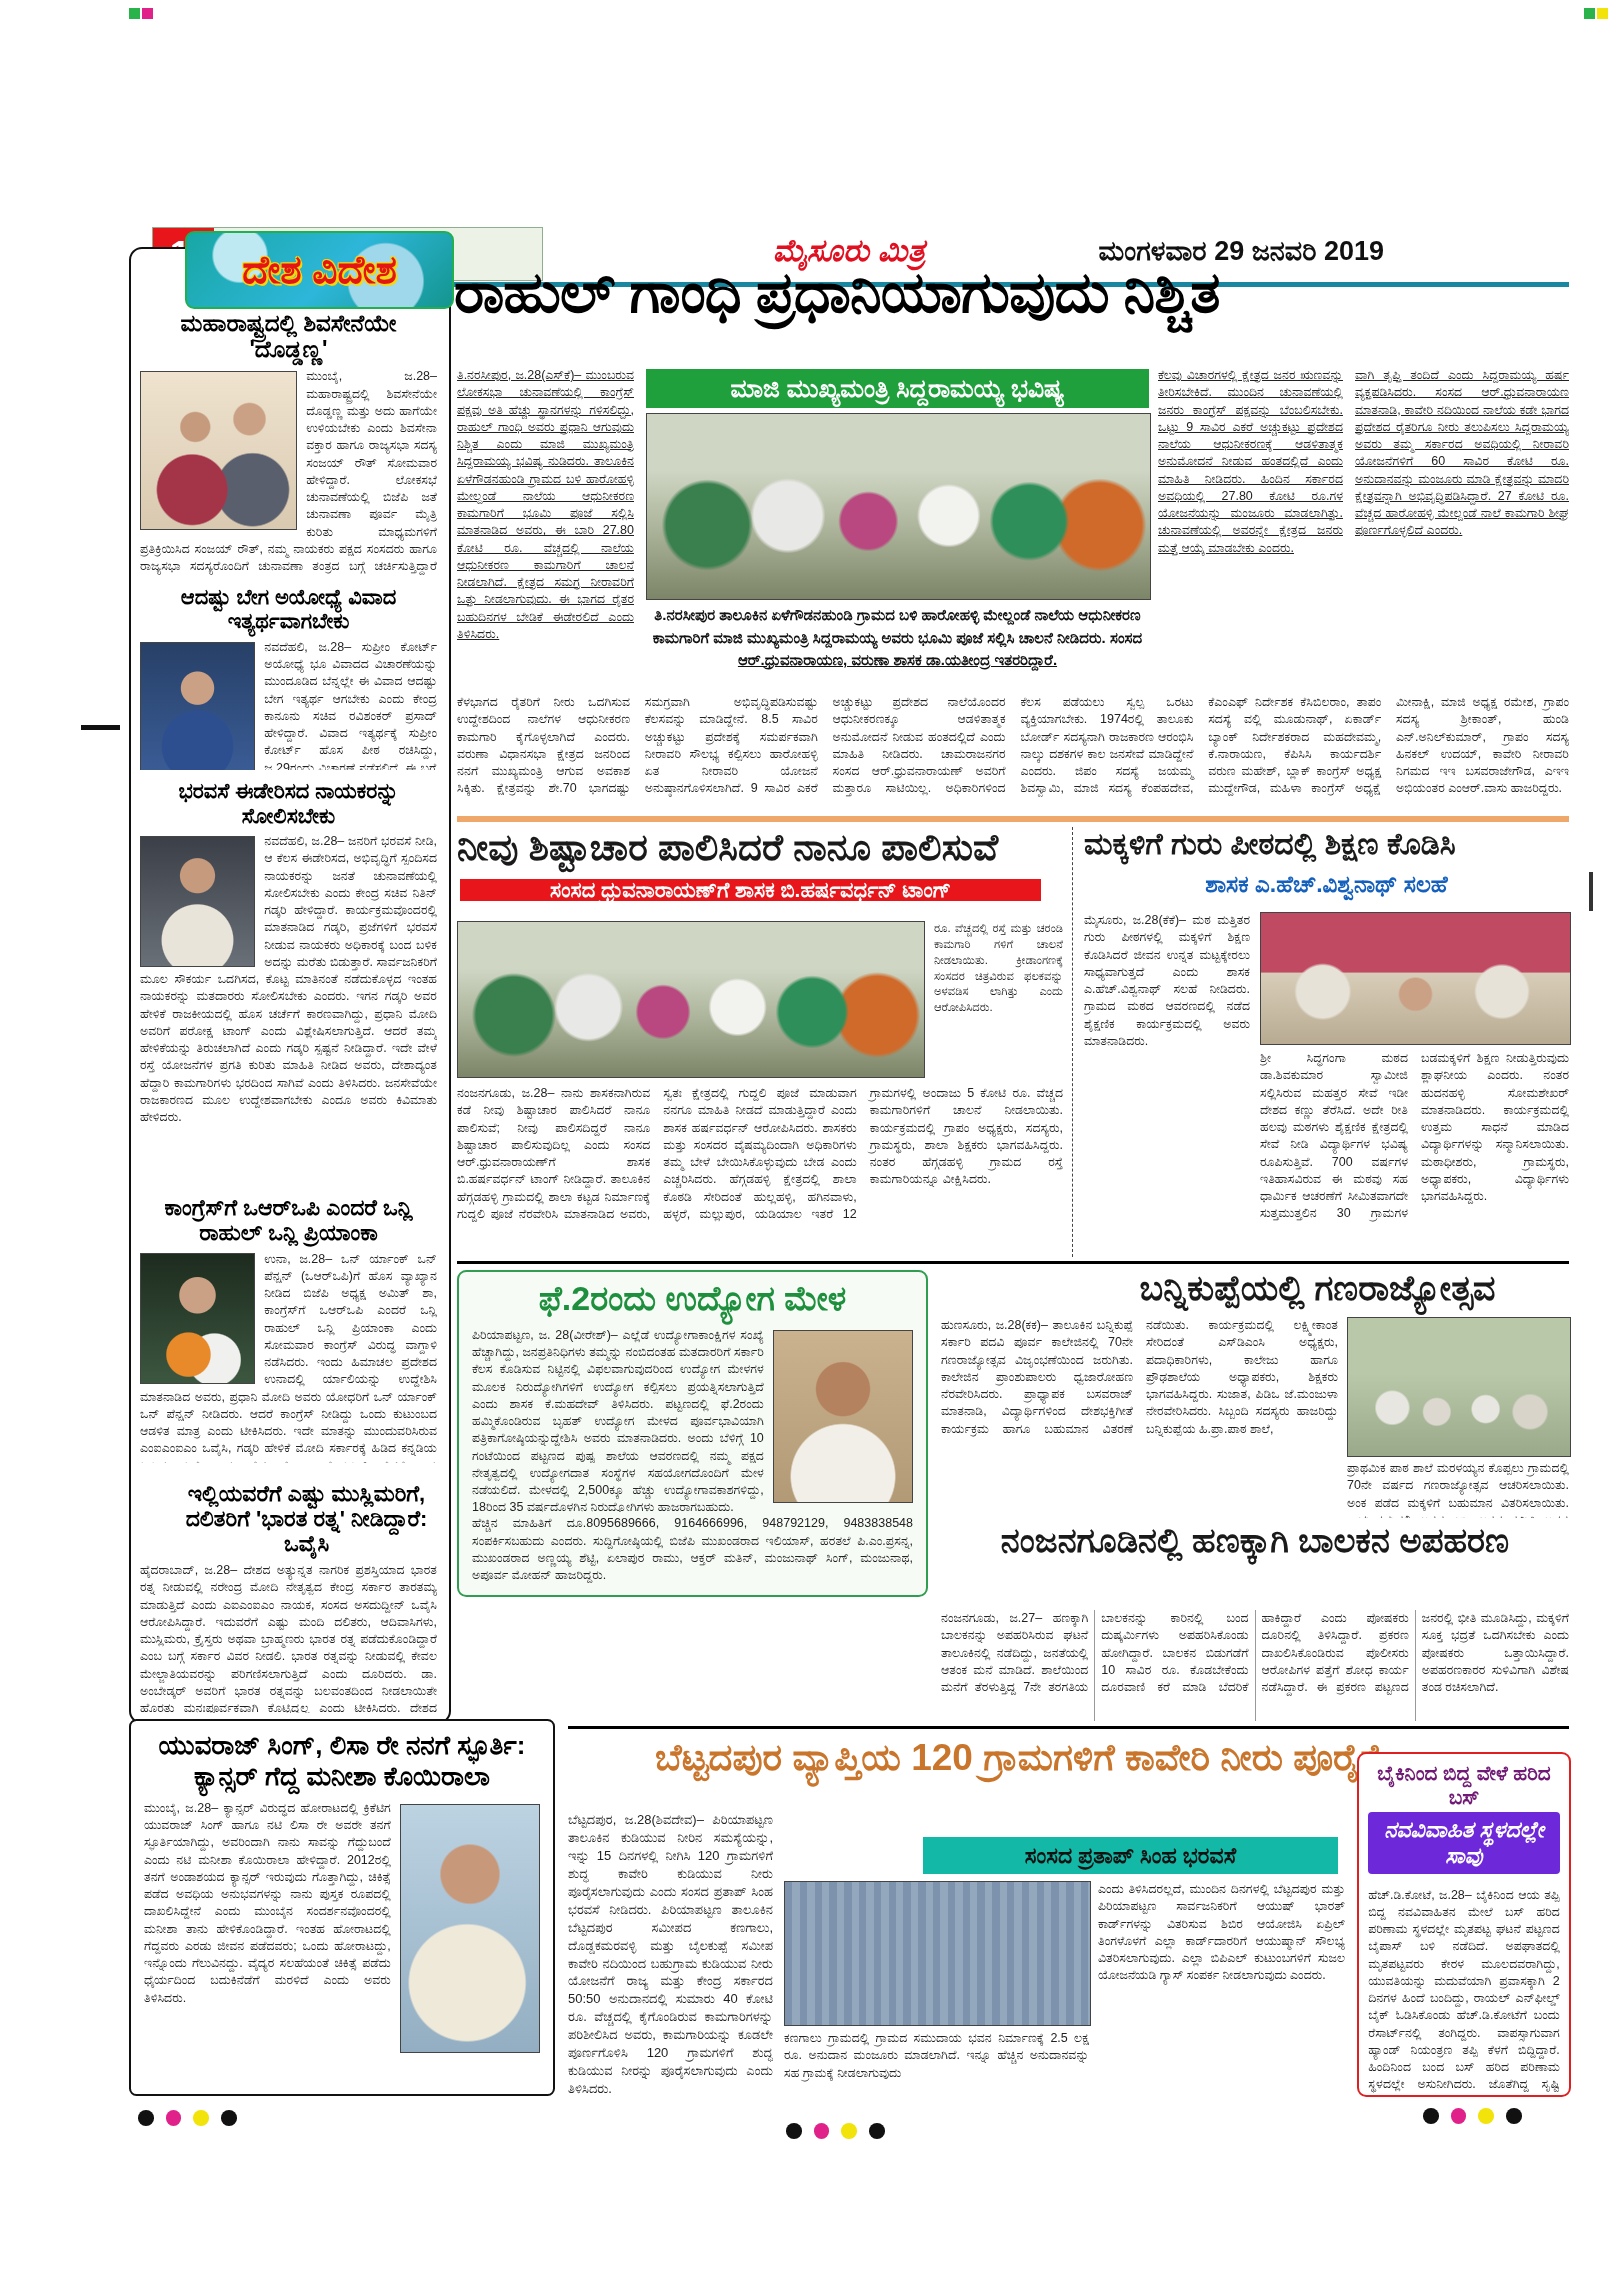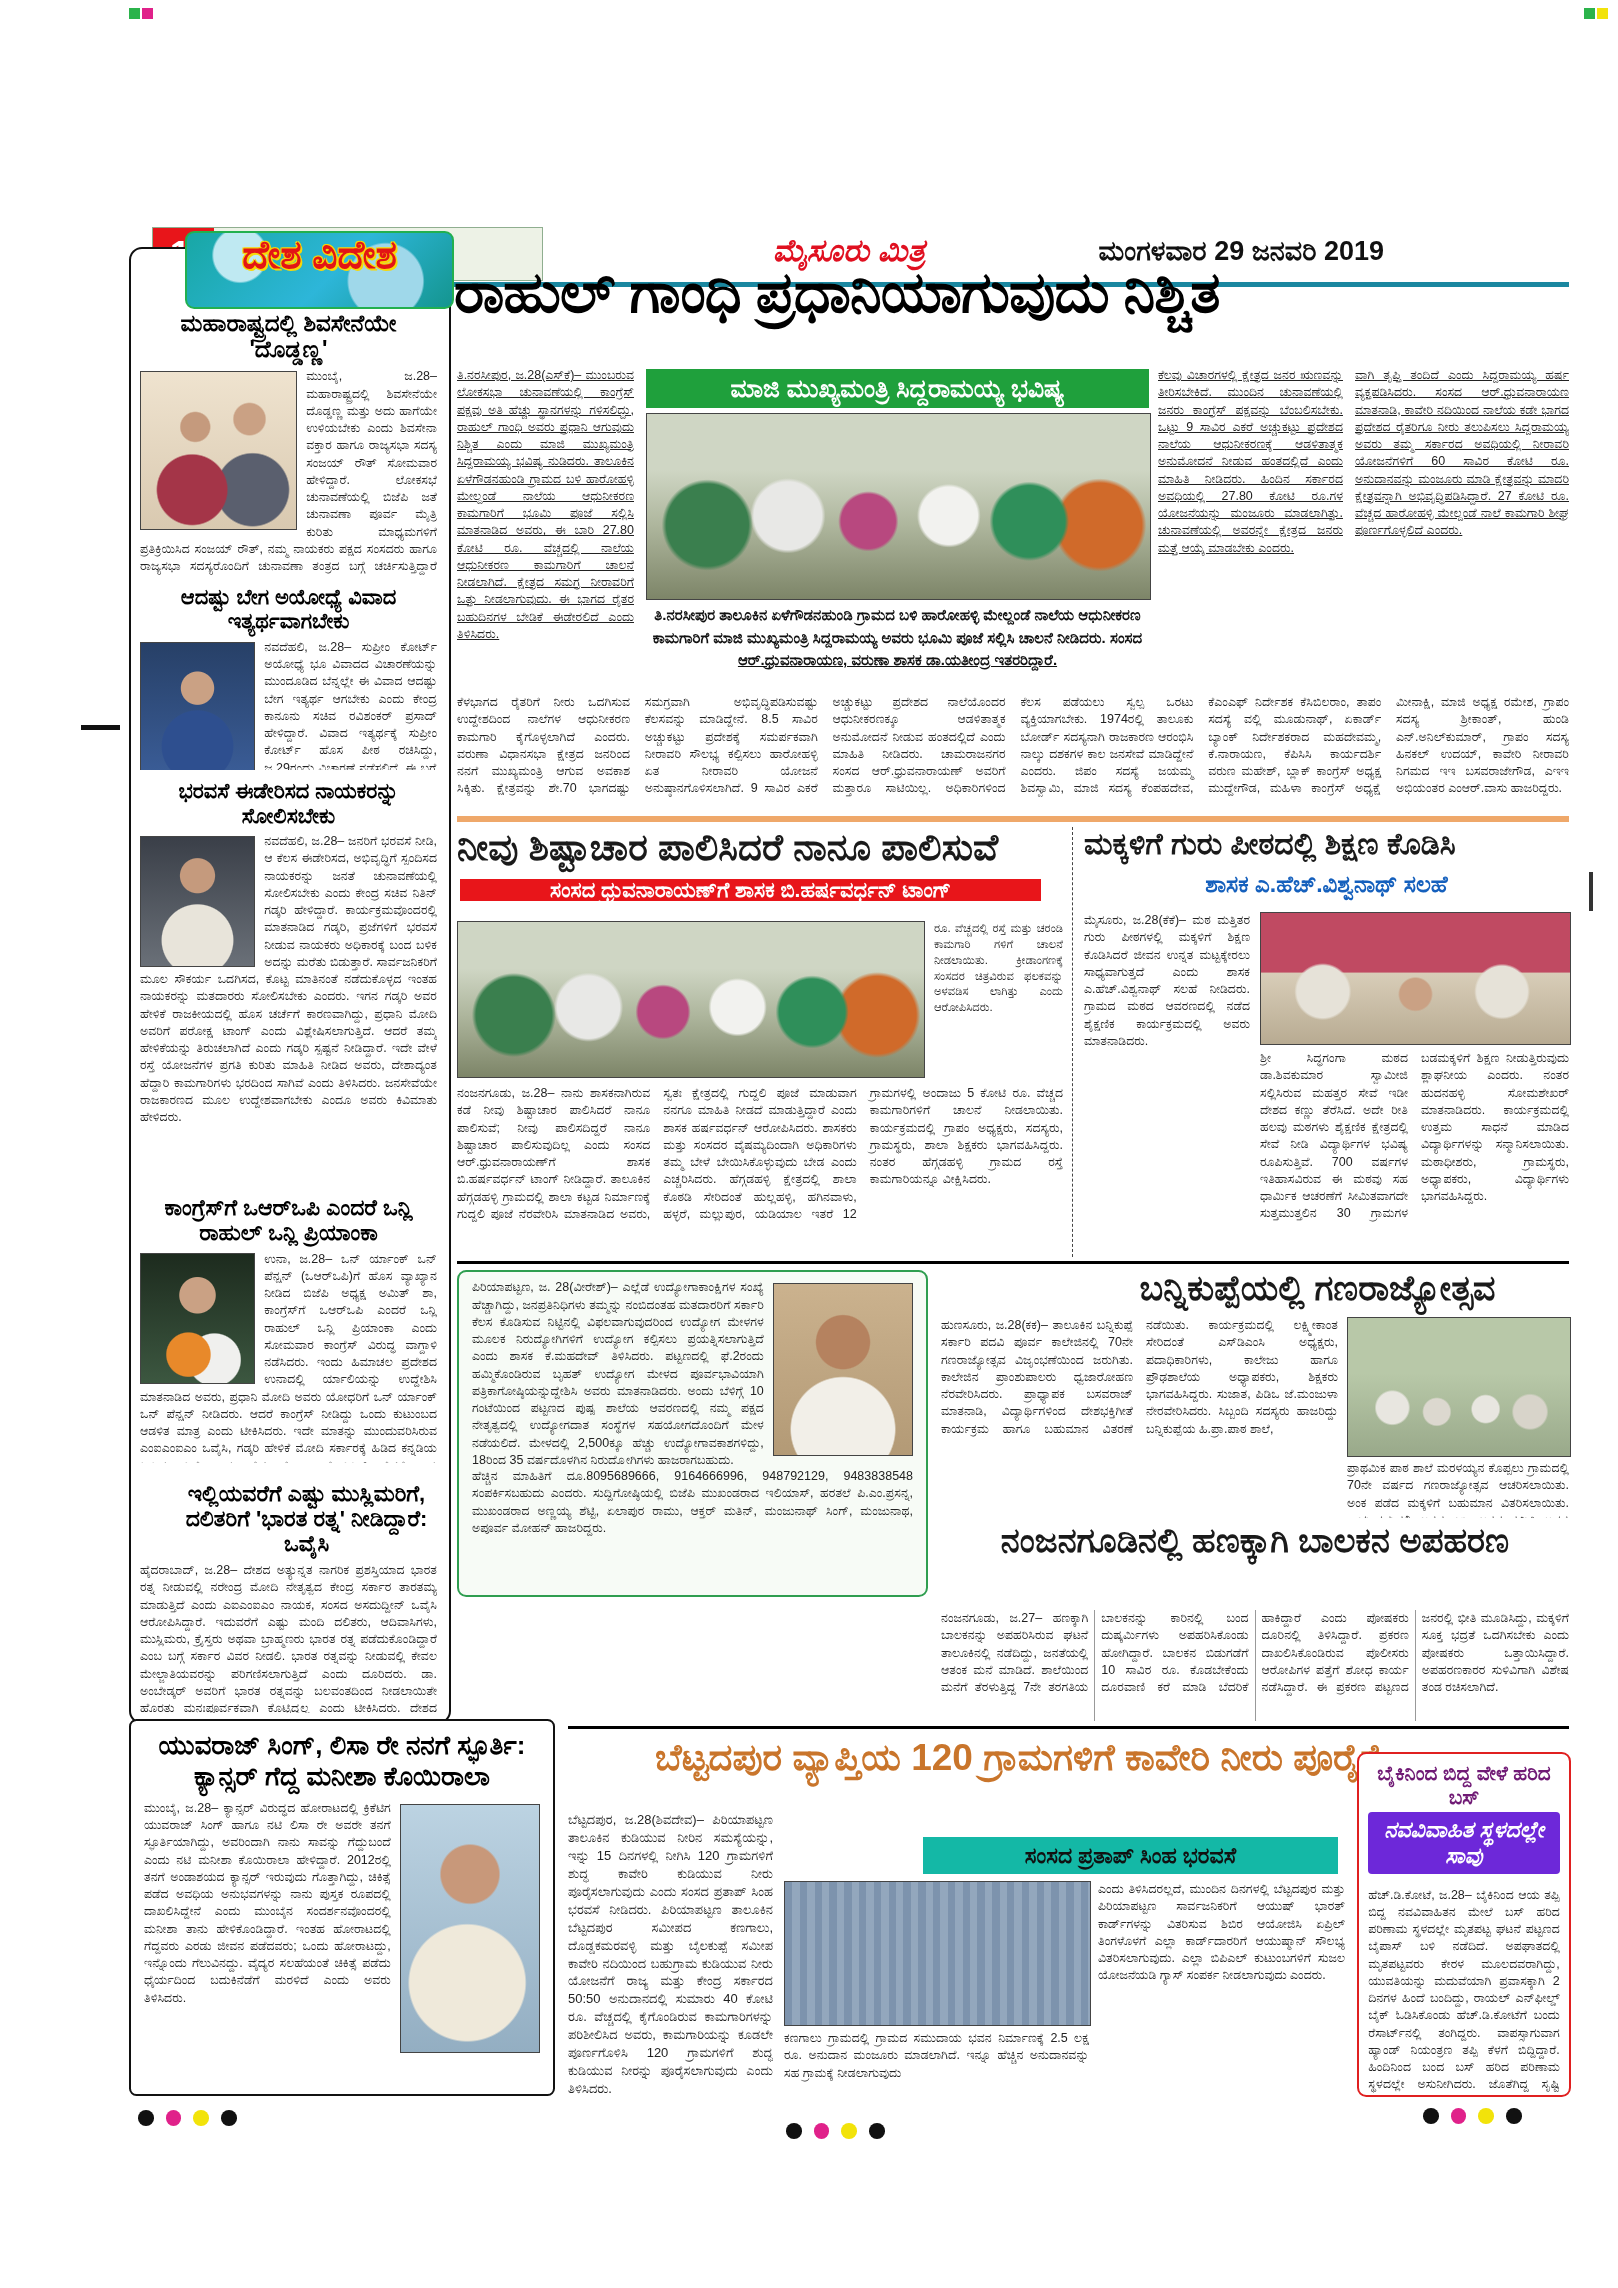--- a/index.html
+++ b/index.html
@@ -25,21 +25,21 @@
   .edge-tick{left:1589px;top:872px;width:3.7px;height:39px;background:#333;}
   .dots{display:flex;gap:12px;}
   .dot{width:15.7px;height:15.7px;border-radius:50%;}
   
   .lbox{left:129px;top:247px;width:318px;height:1473px;border:2.8px solid #111;border-radius:13px;background:#fff;}
   .lbox-inner{position:absolute;left:140px;top:310px;width:297px;height:1403px;overflow:hidden;}
   .banner{left:185px;top:231px;width:265px;height:74px;border:2.8px solid #22b04f;border-radius:9.2px;
           background:radial-gradient(circle at 20% 30%,#bfe9f2 0 12%,transparent 13%),
                      radial-gradient(circle at 75% 65%,#9fd8ea 0 18%,transparent 19%),
                      linear-gradient(135deg,#18a7a5,#2db6d9 55%,#14958f);
-          display:flex;align-items:flex-start;justify-content:center;}
+          display:flex;align-items:center;justify-content:center;}
   .banner span{font-size:39px;font-weight:bold;color:#e31515;
           text-shadow:1.8px 1.8px 0 #f7d708,-0.9px -0.9px 0 #f7d708,0.9px -0.9px 0 #f7d708,-0.9px 0.9px 0 #f7d708;}
   .lart{overflow:hidden;margin-bottom:9.2px;}
   .lart h3{margin:0 0 5.5px 0;font-size:23px;line-height:1.15;color:#000;text-align:center;}
   .lart .ph{margin:2.8px 9.2px 3.7px 0;}
   .phL{float:left;}
   
   .ph{border:0.9px solid #444;overflow:hidden;background:#b8b2a6;}
   .ph-duo{background:radial-gradient(circle at 35% 35%,#c59a7d 0 10%,transparent 11%),
                radial-gradient(circle at 70% 30%,#caa184 0 10%,transparent 11%),
@@ -226,20 +226,21 @@
 
   <div class="abs gu-head">ಮಕ್ಕಳಿಗೆ ಗುರು ಪೀಠದಲ್ಲಿ ಶಿಕ್ಷಣ ಕೊಡಿಸಿ</div>
   <div class="abs gu-sub">ಶಾಸಕ ಎ.ಹೆಚ್.ವಿಶ್ವನಾಥ್ ಸಲಹೆ</div>
   <div class="abs ph ph-dais" style="left:1260px;top:912px;width:309px;height:131px;"></div>
   <div class="abs bodytext" style="left:1084px;top:912px;width:166px;height:343px;">ಮೈಸೂರು, ಜ.28(ಕೆಕೆ)– ಮಠ ಮತ್ತಿತರ ಗುರು ಪೀಠಗಳಲ್ಲಿ ಮಕ್ಕಳಿಗೆ ಶಿಕ್ಷಣ ಕೊಡಿಸಿದರೆ ಜೀವನ ಉನ್ನತ ಮಟ್ಟಕ್ಕೇರಲು ಸಾಧ್ಯವಾಗುತ್ತದೆ ಎಂದು ಶಾಸಕ ಎ.ಹೆಚ್.ವಿಶ್ವನಾಥ್ ಸಲಹೆ ನೀಡಿದರು. ಗ್ರಾಮದ ಮಠದ ಆವರಣದಲ್ಲಿ ನಡೆದ ಶೈಕ್ಷಣಿಕ ಕಾರ್ಯಕ್ರಮದಲ್ಲಿ ಅವರು ಮಾತನಾಡಿದರು.</div>
   <div class="abs bodytext c2" style="left:1260px;top:1050px;width:309px;height:205px;">ಶ್ರೀ ಸಿದ್ಧಗಂಗಾ ಮಠದ ಡಾ.ಶಿವಕುಮಾರ ಸ್ವಾಮೀಜಿ ಸಲ್ಲಿಸಿರುವ ಮಹತ್ತರ ಸೇವೆ ಇಡೀ ದೇಶದ ಕಣ್ಣು ತೆರೆಸಿದೆ. ಅದೇ ರೀತಿ ಹಲವು ಮಠಗಳು ಶೈಕ್ಷಣಿಕ ಕ್ಷೇತ್ರದಲ್ಲಿ ಸೇವೆ ನೀಡಿ ವಿದ್ಯಾರ್ಥಿಗಳ ಭವಿಷ್ಯ ರೂಪಿಸುತ್ತಿವೆ. 700 ವರ್ಷಗಳ ಇತಿಹಾಸವಿರುವ ಈ ಮಠವು ಸಹ ಧಾರ್ಮಿಕ ಆಚರಣೆಗೆ ಸೀಮಿತವಾಗದೇ ಸುತ್ತಮುತ್ತಲಿನ 30 ಗ್ರಾಮಗಳ ಬಡಮಕ್ಕಳಿಗೆ ಶಿಕ್ಷಣ ನೀಡುತ್ತಿರುವುದು ಶ್ಲಾಘನೀಯ ಎಂದರು. ನಂತರ ಹುದನಹಳ್ಳಿ ಸೋಮಶೇಖರ್ ಮಾತನಾಡಿದರು. ಕಾರ್ಯಕ್ರಮದಲ್ಲಿ ಉತ್ತಮ ಸಾಧನೆ ಮಾಡಿದ ವಿದ್ಯಾರ್ಥಿಗಳನ್ನು ಸನ್ಮಾನಿಸಲಾಯಿತು. ಮಠಾಧೀಶರು, ಗ್ರಾಮಸ್ಥರು, ಅಧ್ಯಾಪಕರು, ವಿದ್ಯಾರ್ಥಿಗಳು ಭಾಗವಹಿಸಿದ್ದರು.</div>
 
   <div class="abs black-rule1"></div>
 
   <div class="abs greenbox">
+    <div class="gb-head">ಫೆ.2ರಂದು ಉದ್ಯೋಗ ಮೇಳ</div>
     <div class="bodytext" style="height:185px;">
       <div class="ph ph-port gb-photo"></div>
       <span>ಪಿರಿಯಾಪಟ್ಟಣ, ಜ. 28(ವೀರೇಶ್)– ಎಲ್ಲೆಡೆ ಉದ್ಯೋಗಾಕಾಂಕ್ಷಿಗಳ ಸಂಖ್ಯೆ ಹೆಚ್ಚಾಗಿದ್ದು, ಜನಪ್ರತಿನಿಧಿಗಳು ತಮ್ಮನ್ನು ನಂಬಿದಂತಹ ಮತದಾರರಿಗೆ ಸರ್ಕಾರಿ ಕೆಲಸ ಕೊಡಿಸುವ ನಿಟ್ಟಿನಲ್ಲಿ ವಿಫಲವಾಗುವುದರಿಂದ ಉದ್ಯೋಗ ಮೇಳಗಳ ಮೂಲಕ ನಿರುದ್ಯೋಗಿಗಳಿಗೆ ಉದ್ಯೋಗ ಕಲ್ಪಿಸಲು ಪ್ರಯತ್ನಿಸಲಾಗುತ್ತಿದೆ ಎಂದು ಶಾಸಕ ಕೆ.ಮಹದೇವ್ ತಿಳಿಸಿದರು. ಪಟ್ಟಣದಲ್ಲಿ ಫೆ.2ರಂದು ಹಮ್ಮಿಕೊಂಡಿರುವ ಬೃಹತ್ ಉದ್ಯೋಗ ಮೇಳದ ಪೂರ್ವಭಾವಿಯಾಗಿ ಪತ್ರಿಕಾಗೋಷ್ಠಿಯನ್ನುದ್ದೇಶಿಸಿ ಅವರು ಮಾತನಾಡಿದರು. ಅಂದು ಬೆಳಿಗ್ಗೆ 10 ಗಂಟೆಯಿಂದ ಪಟ್ಟಣದ ಪುಷ್ಪ ಶಾಲೆಯ ಆವರಣದಲ್ಲಿ ನಮ್ಮ ಪಕ್ಷದ ನೇತೃತ್ವದಲ್ಲಿ ಉದ್ಯೋಗದಾತ ಸಂಸ್ಥೆಗಳ ಸಹಯೋಗದೊಂದಿಗೆ ಮೇಳ ನಡೆಯಲಿದೆ. ಮೇಳದಲ್ಲಿ 2,500ಕ್ಕೂ ಹೆಚ್ಚು ಉದ್ಯೋಗಾವಕಾಶಗಳಿದ್ದು, 18ರಿಂದ 35 ವರ್ಷದೊಳಗಿನ ನಿರುದ್ಯೋಗಿಗಳು ಹಾಜರಾಗಬಹುದು.</span>
     </div>
     <div class="bodytext" style="height:72px;margin-top:3.7px;">ಹೆಚ್ಚಿನ ಮಾಹಿತಿಗೆ ದೂ.8095689666, 9164666996, 948792129, 9483838548 ಸಂಪರ್ಕಿಸಬಹುದು ಎಂದರು. ಸುದ್ದಿಗೋಷ್ಠಿಯಲ್ಲಿ ಬಿಜೆಪಿ ಮುಖಂಡರಾದ ಇಲಿಯಾಸ್, ಹರತಲೆ ಪಿ.ಎಂ.ಪ್ರಸನ್ನ, ಮುಖಂಡರಾದ ಅಣ್ಣಯ್ಯ ಶೆಟ್ಟಿ, ಏಲಾಪುರ ರಾಮು, ಆಕ್ತರ್ ಮತಿನ್, ಮಂಜುನಾಥ್ ಸಿಂಗ್, ಮಂಜುನಾಥ, ಅಪೂರ್ವ ಮೋಹನ್ ಹಾಜರಿದ್ದರು.</div>
   </div>
 
   <div class="abs rd-head">ಬನ್ನಿಕುಪ್ಪೆಯಲ್ಲಿ ಗಣರಾಜ್ಯೋತ್ಸವ</div>
   <div class="abs ph ph-kids" style="left:1347px;top:1317px;width:222px;height:138px;"></div>
   <div class="abs bodytext c2" style="left:941px;top:1317px;width:397px;height:201px;">ಹುಣಸೂರು, ಜ.28(ಕಕ)– ತಾಲೂಕಿನ ಬನ್ನಿಕುಪ್ಪೆ ಸರ್ಕಾರಿ ಪದವಿ ಪೂರ್ವ ಕಾಲೇಜಿನಲ್ಲಿ 70ನೇ ಗಣರಾಜ್ಯೋತ್ಸವ ವಿಜೃಂಭಣೆಯಿಂದ ಜರುಗಿತು. ಕಾಲೇಜಿನ ಪ್ರಾಂಶುಪಾಲರು ಧ್ವಜಾರೋಹಣ ನೆರವೇರಿಸಿದರು. ಪ್ರಾಧ್ಯಾಪಕ ಬಸವರಾಜ್ ಮಾತನಾಡಿ, ವಿದ್ಯಾರ್ಥಿಗಳಿಂದ ದೇಶಭಕ್ತಿಗೀತೆ ಕಾರ್ಯಕ್ರಮ ಹಾಗೂ ಬಹುಮಾನ ವಿತರಣೆ ನಡೆಯಿತು. ಕಾರ್ಯಕ್ರಮದಲ್ಲಿ ಲಕ್ಷ್ಮೀಕಾಂತ ಸೇರಿದಂತೆ ಎಸ್‌ಡಿಎಂಸಿ ಅಧ್ಯಕ್ಷರು, ಪದಾಧಿಕಾರಿಗಳು, ಕಾಲೇಜು ಹಾಗೂ ಪ್ರೌಢಶಾಲೆಯ ಅಧ್ಯಾಪಕರು, ಶಿಕ್ಷಕರು ಭಾಗವಹಿಸಿದ್ದರು. ಸುಜಾತ, ಪಿಡಿಒ ಜೆ.ಮಂಜುಳಾ ನೇರವೇರಿಸಿದರು. ಸಿಬ್ಬಂದಿ ಸದಸ್ಯರು ಹಾಜರಿದ್ದು ಬನ್ನಿಕುಪ್ಪೆಯ ಹಿ.ಪ್ರಾ.ಪಾಠ ಶಾಲೆ,</div>

